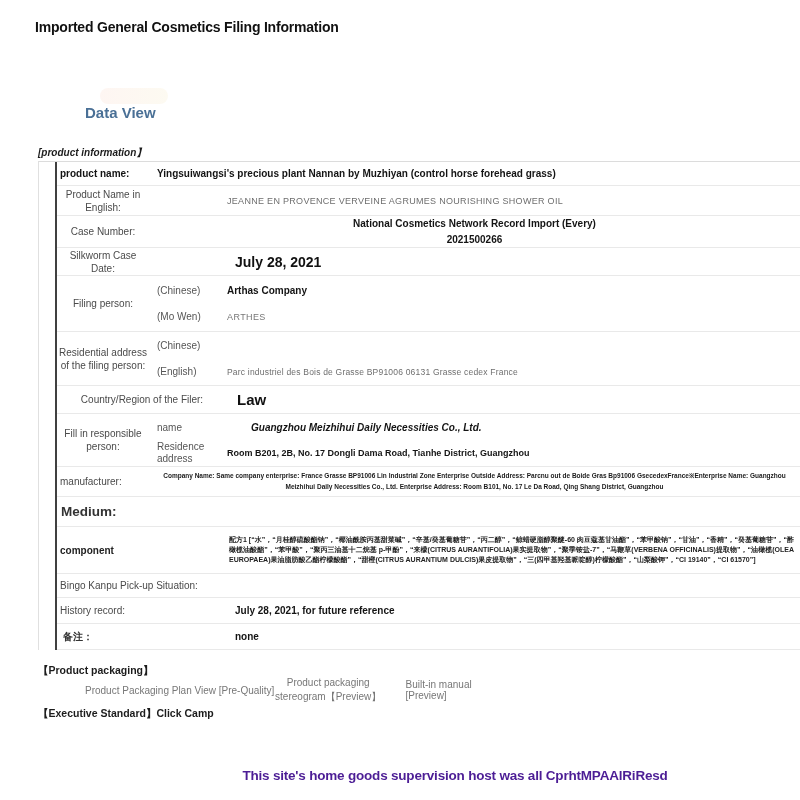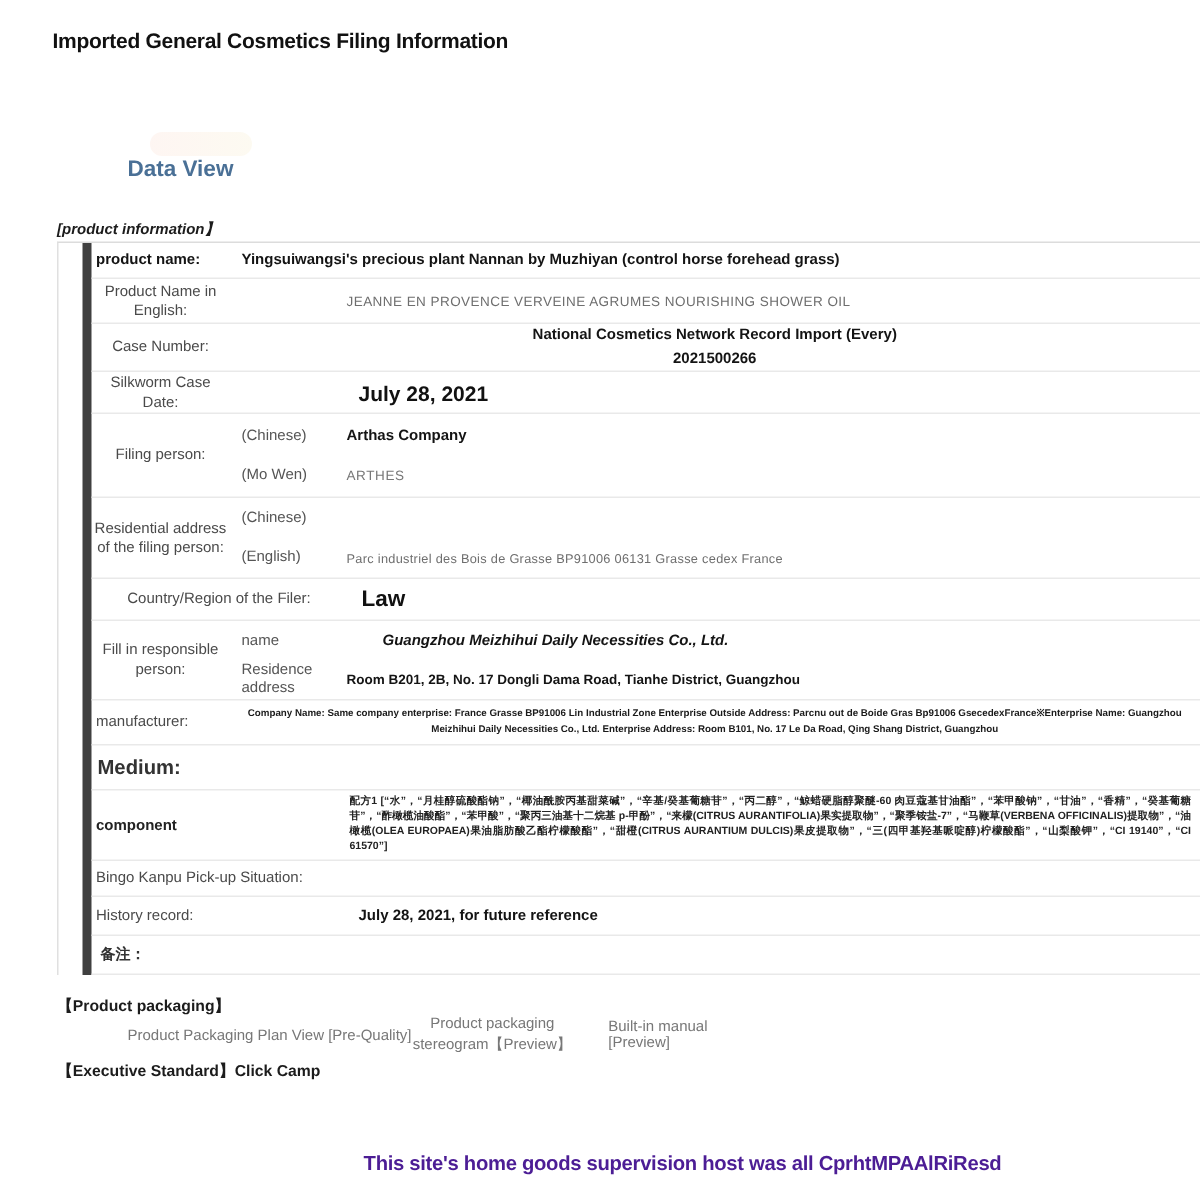--- a/index.html
+++ b/index.html
@@ -12,21 +12,21 @@
 
   .smudge { position:absolute; left:100px; top:88px; width:68px; height:16px; border-radius:9px;
     background:linear-gradient(90deg,#fdeee8,#fbf6e6); opacity:.55; }
   .tab { position:absolute; left:85px; top:104px; font-size:15px; font-weight:bold;
     color:#4a7096; cursor:pointer; }
 
   .section-hd { position:absolute; left:38px; top:146px; font-size:10px; font-weight:bold; color:#1c1c1c;font-style:italic; }
 
   .form { position:absolute; left:38px; top:161px; width:762px; border-top:1px solid #dcdcdc;
     border-left:1px solid #e0e0e0; }
-  .form-inner { margin-left:16px; border-left:6px solid #404040; }
+  .form-inner { margin-left:16px; border-left:2px solid #404040; }
 
   .row { display:flex; align-items:center; border-bottom:1px solid #e9e9e9; }
   .lbl { width:92px; text-align:center; font-size:10px; color:#4a4a4a; line-height:1.3; flex:none; }
   .lbl.dark { font-weight:bold; color:#141414; text-align:left; padding-left:3px; }
   .sub { width:78px; flex:none; font-size:10px; color:#555; padding-left:8px; }
   .val { flex:1; font-size:10px; }
   .b { font-weight:bold; color:#141414; }
   .subrow { display:flex; align-items:center; }
 
   .r-name   { min-height:24px; }
@@ -176,20 +176,21 @@
       <div class="val"></div>
     </div>
 
     <div class="row r-hist">
       <div class="lbl" style="text-align:left;padding-left:3px;">History record:</div>
       <div class="val val-hist">July 28, 2021, for future reference</div>
     </div>
 
     <div class="row r-rem">
       <div class="lbl" style="text-align:left;padding-left:6px;color:#333;font-weight:bold;">备注：</div>
+      <div class="val val-none">none</div>
     </div>
 
   </div>
 </div>
 
 <div class="pkg-hd">【Product packaging】</div>
 
 <div class="pkg-links">
   <div class="pkg-link pkg-link-1">Product Packaging Plan View [Pre-Quality]</div>
   <div class="pkg-link pkg-link-2">Product packaging stereogram【Preview】</div>

